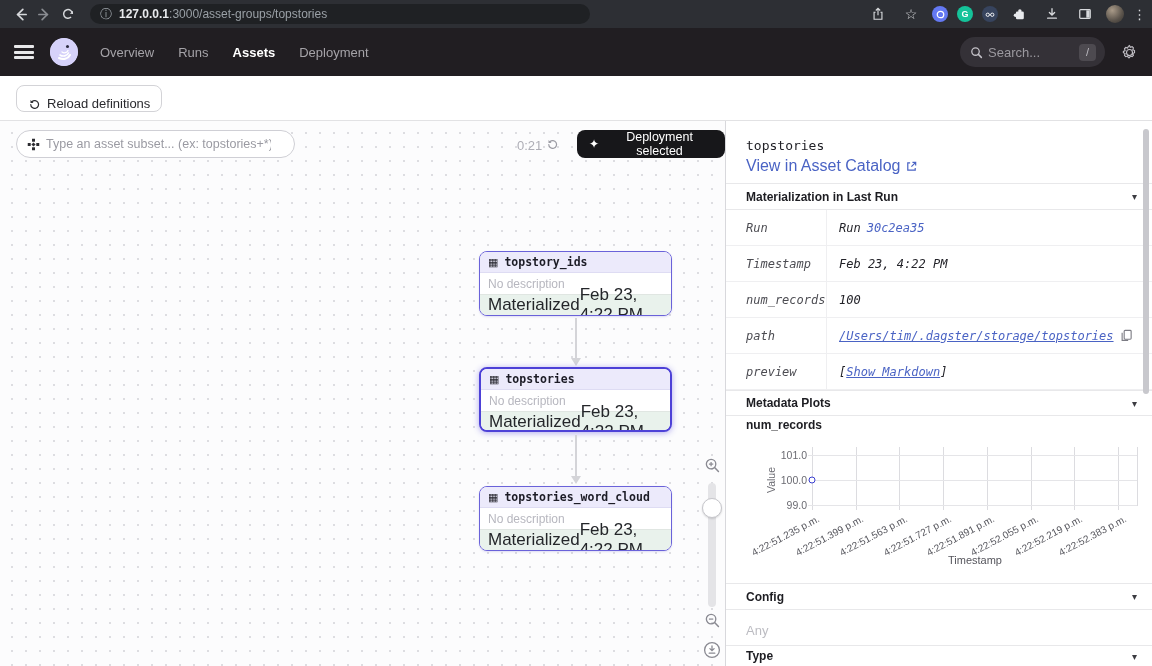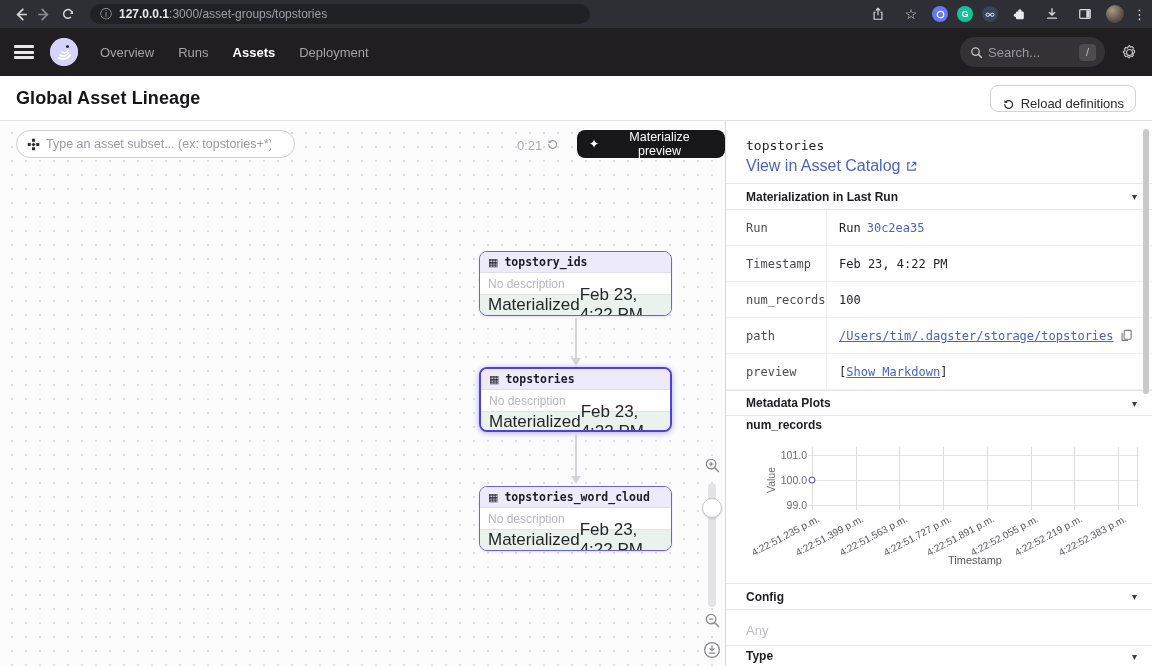--- a/index.html
+++ b/index.html
@@ -68,21 +68,21 @@
   .zoom-slider-handle { position:absolute; left:702px; top:377px; width:20px; height:20px; border-radius:50%; background:#fff; border:1px solid #c6c6cb; box-shadow:0 1px 2px rgba(0,0,0,.15); cursor:grab; }
 
   
   .details-panel { position:absolute; left:725px; top:0; width:427px; height:545px; background:#fff; border-left:1px solid #d8d8dc; }
   .dp-title { position:absolute; left:20px; top:17px; font-size:13px; color:#222228; }
   .dp-catalog { position:absolute; left:20px; top:36px; font-size:16px; color:#4a63c4; display:flex; align-items:center; gap:5px; cursor:pointer; }
   .section-bar { position:absolute; left:0; width:427px; border-top:1px solid #e8e8ea; border-bottom:1px solid #e8e8ea; background:#fff; display:flex; align-items:center; justify-content:space-between; padding:0 16px 0 20px; cursor:pointer; }
   .section-bar .sec-label { font-size:12px; font-weight:700; color:#1d1d22; }
   .caret { font-size:10px; color:#3c3c42; }
 
-  .meta-table { position:absolute; left:0; top:89px; width:427px; }
+  .meta-table { position:absolute; left:0; top:89px; width:427px;font-style:italic; }
   .meta-row { display:flex; height:36px; border-bottom:1px solid #efeff1; font-family:"DejaVu Sans Mono", monospace; font-size:12px; }
   .meta-row .k { width:101px; display:flex; align-items:center; padding-left:20px; color:#4c4c52; border-right:1px solid #efeff1; }
   .meta-row .v { flex:1; display:flex; align-items:center; padding-left:12px; color:#222228; gap:6px; }
   .meta-row .v a, .meta-row .v .link { color:#4a63c4; text-decoration:none; cursor:pointer; }
   .meta-row .v .ulink { color:#4a63c4; text-decoration:underline; cursor:pointer; }
   .copy-icon { color:#7c7c84; cursor:pointer; display:flex; }
 
   .plot-title { position:absolute; left:20px; top:297px; font-size:12px; font-weight:700; color:#1d1d22; }
   .chart-yticks { position:absolute; left:0; top:326px; width:81px; height:60px; }
   .yticklab { position:absolute; right:0; width:81px; text-align:right; font-size:10.5px; color:#6b6b72; }
@@ -201,21 +201,20 @@
     </div>
     <div style="color:#c3c1c7; display:flex;">
       <svg width="17" height="17" viewBox="0 0 20 20">
           <path d="M10 6.5A3.5 3.5 0 1 0 10 13.5 3.5 3.5 0 1 0 10 6.5zM10 1.8l.9 2 2.2-.7 1.5 1.5-.7 2.2 2 .9v2.6l-2 .9.7 2.2-1.5 1.5-2.2-.7-.9 2H8.7l-.9-2-2.2.7-1.5-1.5.7-2.2-2-.9V8.7l2-.9-.7-2.2 1.5-1.5 2.2.7.9-2z" fill="none" stroke="currentColor" stroke-width="1.3"></path>
         </svg>
     </div>
   </div>
 </div>
 
 <div class="page-header">
-  <div class="page-title">Global Asset Lineage</div>
   <button class="reload-btn">
     <svg width="13" height="13" viewBox="0 0 16 16">
         <path d="M3.4 8a4.8 4.8 0 1 0 1.4-3.4" fill="none" stroke="currentColor" stroke-width="1.5" stroke-linecap="round"></path>
         <path d="M3.1 2.4V6.1h3.7z" fill="currentColor"></path>
       </svg>
     <span>Reload definitions</span>
   </button>
 </div>
 
 <div class="main">
@@ -233,21 +232,21 @@
     </div>
     <span class="graph-timer">0:21</span>
     <span class="graph-refresh">
       <svg width="13" height="13" viewBox="0 0 16 16">
           <path d="M3.4 8a4.8 4.8 0 1 0 1.4-3.4" fill="none" stroke="currentColor" stroke-width="1.5" stroke-linecap="round"></path>
           <path d="M3.1 2.4V6.1h3.7z" fill="currentColor"></path>
         </svg>
     </span>
     <button class="materialize-btn">
       <span class="sparkle">✦</span>
-      <span>Materialize preview</span>
+      <span>Deployment selected</span>
     </button>
 
     <div class="asset-node" style="top:130px;">
       <div class="node-header">
         <span class="grid-icon">▦</span>
         <span class="node-name">topstory_ids</span>
       </div>
       <div class="node-desc">No description</div>
       <div class="node-footer">
         <span>Materialized</span>

